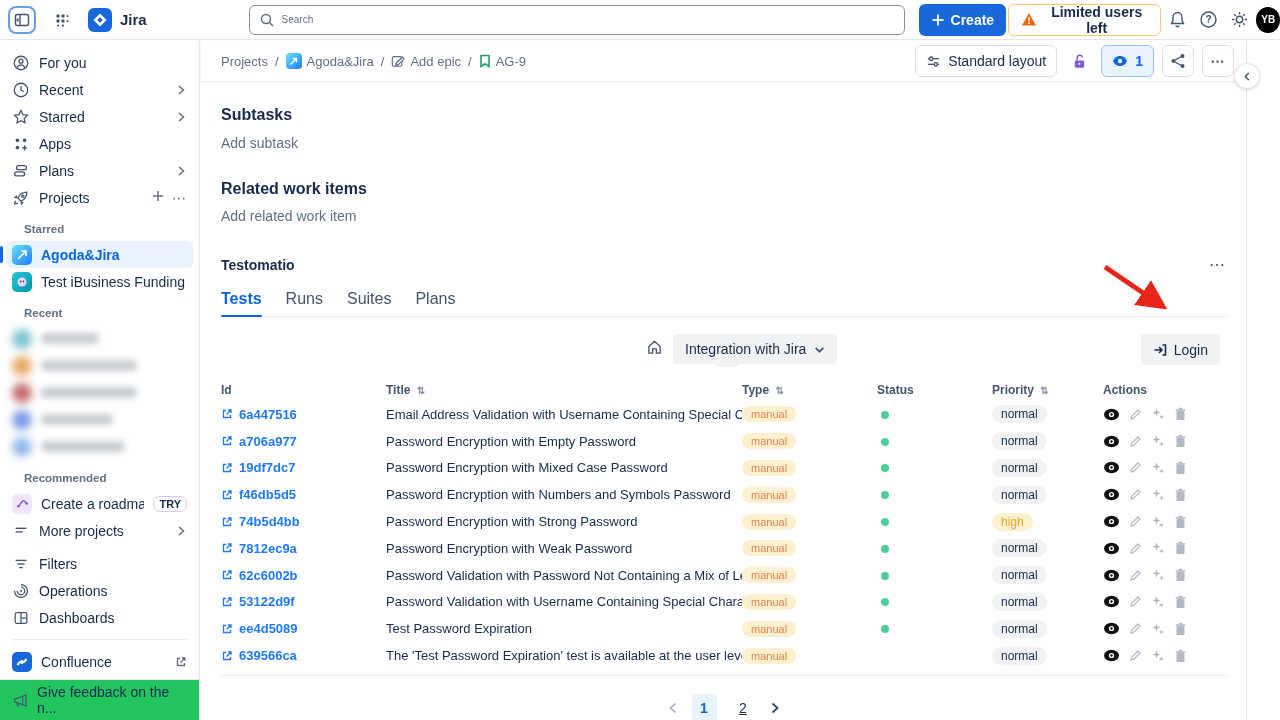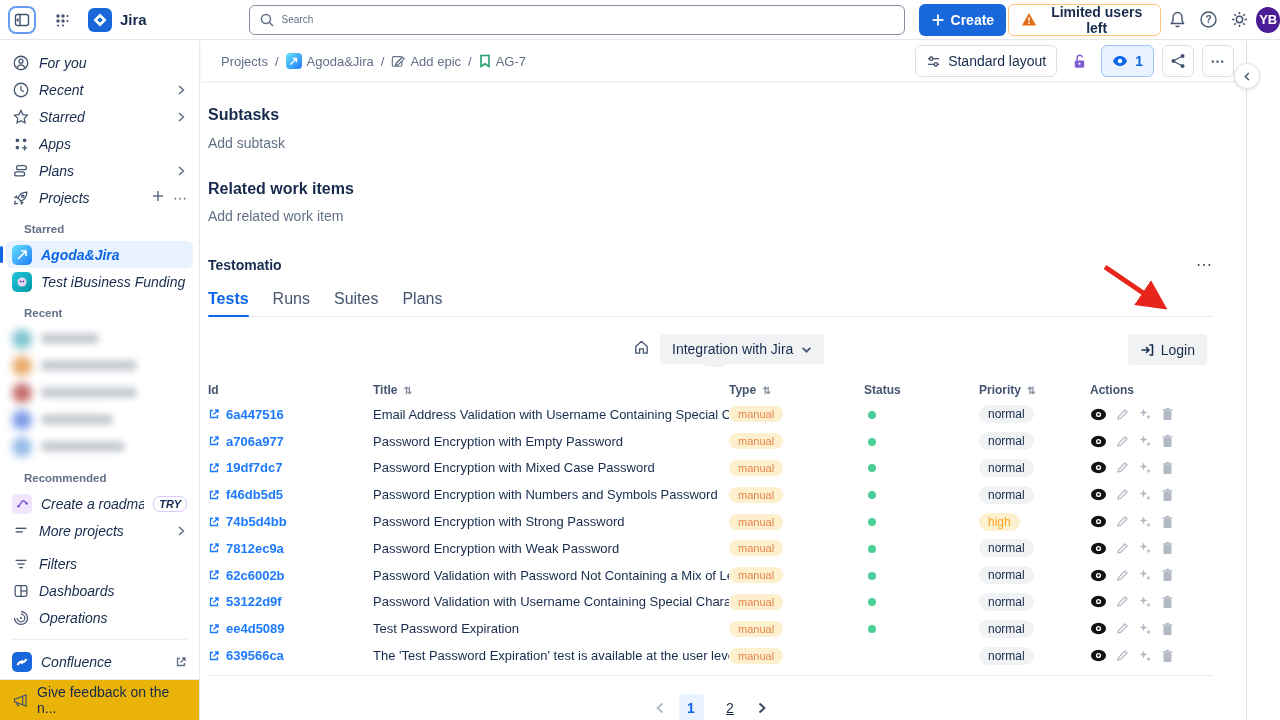--- a/index.html
+++ b/index.html
@@ -12,53 +12,53 @@
   #sidebar-toggle { width:28px; height:28px; border:2px solid #669DF1; border-radius:8px; }
   .jira-logo { width:24px; height:24px; border-radius:6px; background:#1868DB; display:flex; align-items:center; justify-content:center; }
   .jira-name { font-weight:bold; font-size:15px; color:#172B4D; }
   #search-wrap { flex:0 0 656px; margin-left:8px; position:relative; }
   #search-input { width:656px; height:30px; border:1px solid #8590A2; border-radius:6px; padding:0 10px 0 32px; font-size:10px; color:#0f766e; outline:none; font-family:"Liberation Sans",sans-serif; }
   #search-input::placeholder { color:#626F86; }
   #search-icon { position:absolute; left:10px; top:7px; }
   .tb-right { display:flex; align-items:center; gap:2px; margin-left:14px; }
   #create-btn { height:32px; background:#1868DB; color:#fff; border:none; border-radius:6px; font-size:14px; font-weight:600; padding:0 12px; display:flex; align-items:center; gap:6px; cursor:pointer; }
   #warning-btn { height:32px; background:#fff; border:1px solid #FEC57B; border-radius:6px; font-size:14px; font-weight:700; color:#172B4D; padding:0 12px; display:flex; align-items:center; gap:8px; cursor:pointer; }
-  .avatar { width:26px; height:26px; border-radius:50%; background:#4c1d95; color:#fff; font-size:13px; font-weight:700; display:flex; align-items:center; justify-content:center; cursor:pointer; }
+  .avatar { width:26px; height:26px; border-radius:50%; background:#000000; color:#fff; font-size:10px; font-weight:700; display:flex; align-items:center; justify-content:center; cursor:pointer; }
 
   
   #sidebar { position:absolute; top:41px; left:0; width:200px; bottom:0; background:#fff; border-right:1px solid #E4E6EA; z-index:20; }
   .side-list { padding-top:8px; }
-  .nav-item { position:relative; display:flex; align-items:center; height:27px; margin:0 6px; padding:0 6px 0 6px; border-radius:6px; font-size:14px; color:#172B4D; cursor:pointer; gap:9px;font-style:italic; }
+  .nav-item { position:relative; display:flex; align-items:center; height:27px; margin:0 6px; padding:0 6px 0 6px; border-radius:6px; font-size:14px; color:#172B4D; cursor:pointer; gap:9px; }
   .nav-item .lbl { flex:1; white-space:nowrap; overflow:hidden; }
   .nav-item .right { margin-left:auto; display:flex; gap:8px; color:#626F86; }
   .sec-label { font-size:11.5px; font-weight:700; color:#626F86; padding:12px 0 6px 24px; }
   .proj-icon { width:20px; height:20px; border-radius:5px; flex:0 0 20px; }
   .nav-item.selected { background:#E9F2FF; color:#0C66E4; font-weight:600; }
   .nav-item.selected::before { content:""; position:absolute; left:-6px; top:5px; bottom:5px; width:3px; background:#0C66E4; border-radius:2px; }
   .blur-row { display:flex; align-items:center; gap:9px; height:27px; margin:0 6px; padding:0 6px; }
   .blur-ic { width:20px; height:20px; border-radius:50%; filter:blur(4px); flex:0 0 20px; }
   .blur-bar { height:11px; border-radius:5px; background:#C8CCD2; filter:blur(3px); }
   .try-badge { margin-left:auto; border:1px solid #D8C7F7; border-radius:7px; font-size:11px; font-weight:700; padding:1px 5px; color:#172B4D; }
   .side-divider { border-top:1px solid #EBECF0; margin:8px 12px; }
-  #sidebar-footer { position:absolute; left:0; right:0; bottom:0; height:41px; border-top:1px solid #E4E6EA; display:flex; align-items:center; gap:8px; padding:0 12px; font-size:14px; color:#172B4D; background:#eab308; cursor:pointer; }
+  #sidebar-footer { position:absolute; left:0; right:0; bottom:0; height:41px; border-top:1px solid #E4E6EA; display:flex; align-items:center; gap:8px; padding:0 12px; font-size:14px; color:#172B4D; background:#22c55e; cursor:pointer; }
 
   
   #main { position:absolute; top:41px; left:201px; right:0; bottom:0; background:#fff; }
   #content-header { position:absolute; top:0; left:0; width:1045px; height:40px; display:flex; align-items:center; padding:0 12px 0 20px; box-shadow:0 1px 2px rgba(9,30,66,0.10); background:#fff; z-index:5; }
   .crumbs { display:flex; align-items:center; gap:7px; font-size:13px; color:#626F86; white-space:nowrap; }
   .crumb { cursor:pointer; display:flex; align-items:center; gap:5px; }
   .crumb-sep { color:#626F86; }
   .hdr-actions { margin-left:auto; display:flex; align-items:center; gap:8px; }
   .hdr-btn { height:32px; border:1px solid #DCDFE4; background:#fff; border-radius:6px; display:flex; align-items:center; gap:7px; padding:0 10px; font-size:14px; color:#172B4D; cursor:pointer; }
   .hdr-btn.square { width:32px; justify-content:center; padding:0; }
   #watchers-btn { background:#E9F2FF; border:1px solid #9CC2FF; color:#0C66E4; font-weight:600; }
   #right-divider { position:absolute; top:0; bottom:0; left:1045px; width:1px; background:#E4E6EA; }
   #collapse-btn { position:absolute; left:1033px; top:22px; width:26px; height:26px; border-radius:50%; background:#fff; border:1px solid #E4E6EA; box-shadow:0 1px 3px rgba(9,30,66,.15); color:#44546F; font-size:13px; display:flex; align-items:center; justify-content:center; cursor:pointer; z-index:10; }
 
-  #content-body { position:absolute; top:40px; left:7px; width:1045px; bottom:0; overflow:hidden; }
+  #content-body { position:absolute; top:40px; left:0; width:1045px; bottom:0; overflow:hidden; padding-left:20px; }
   .h-section { font-size:16px; font-weight:700; color:#172B4D; }
   .muted-action { font-size:14px; color:#626F86; cursor:pointer; display:inline-block; }
   #subtasks-title { margin-top:25px; }
   #add-subtask { margin-top:11px; }
   #related-title { margin-top:28px; }
   #add-related { margin-top:10px; }
 
   
   #testomatio { margin-top:30px; width:1005px; }
   .panel-head { display:flex; align-items:center; }
@@ -361,36 +361,36 @@
             <line x1="4" y1="6" x2="16" y2="6"></line>
             <line x1="6" y1="10" x2="14" y2="10"></line>
             <line x1="8" y1="14" x2="12" y2="14"></line>
           </svg>
         </span>
       <span class="lbl">Filters</span>
     </div>
     <div class="nav-item">
       <span>
           <svg width="18" height="18" viewBox="0 0 20 20" stroke="#44546F" stroke-width="1.4" fill="none">
+            <path d="M10 2.8 A7.2 7.2 0 1 1 2.8 10"></path>
+            <path d="M10 5.8 A4.2 4.2 0 1 1 5.8 10"></path>
+            <circle cx="10" cy="10" r="1.2" fill="#44546F" stroke="none"></circle>
+          </svg>
+        </span>
+      <span class="lbl">Operations</span>
+    </div>
+    <div class="nav-item">
+      <span>
+          <svg width="18" height="18" viewBox="0 0 20 20" stroke="#44546F" stroke-width="1.4" fill="none">
             <rect x="3.5" y="4" width="13" height="12" rx="2"></rect>
             <line x1="10" y1="4" x2="10" y2="16"></line>
             <line x1="10" y1="10" x2="16.5" y2="10"></line>
           </svg>
         </span>
       <span class="lbl">Dashboards</span>
-    </div>
-    <div class="nav-item">
-      <span>
-          <svg width="18" height="18" viewBox="0 0 20 20" stroke="#44546F" stroke-width="1.4" fill="none">
-            <path d="M10 2.8 A7.2 7.2 0 1 1 2.8 10"></path>
-            <path d="M10 5.8 A4.2 4.2 0 1 1 5.8 10"></path>
-            <circle cx="10" cy="10" r="1.2" fill="#44546F" stroke="none"></circle>
-          </svg>
-        </span>
-      <span class="lbl">Operations</span>
     </div>
 
     <div class="side-divider"></div>
     <div class="nav-item">
       <span class="proj-icon" style="background:#1868DB;display:flex;align-items:center;justify-content:center;">
         <svg width="12" height="12" viewBox="0 0 12 12" stroke="#fff" stroke-width="2.2" fill="none">
             <path d="M1.5 9 C3.5 5.5 5 5.5 7 7.5 M10.5 3 C8.5 6.5 7 6.5 5 4.5"></path>
           </svg>
       </span>
       <span class="lbl">Confluence</span>
@@ -457,21 +457,21 @@
           </span>
         <span>Add epic</span>
       </span>
       <span class="crumb-sep">/</span>
       <span class="crumb">
         <span>
             <svg width="12" height="14" viewBox="0 0 12 14" fill="none" stroke="#22A06B" stroke-width="1.6">
               <path d="M2 1.5 H10 V12.5 L6 9.8 L2 12.5 Z"></path>
             </svg>
           </span>
-        <span>AG-7</span>
+        <span>AG-9</span>
       </span>
     </div>
     <div class="hdr-actions">
       <button class="hdr-btn">
         <span>
             <svg width="15" height="15" viewBox="0 0 16 16" stroke="#44546F" stroke-width="1.4" fill="none">
               <line x1="2" y1="5" x2="14" y2="5"></line>
               <line x1="2" y1="11" x2="14" y2="11"></line>
               <rect x="4" y="3.2" width="3" height="3.6" rx="1" fill="#fff"></rect>
               <rect x="9" y="9.2" width="3" height="3.6" rx="1" fill="#fff"></rect>

